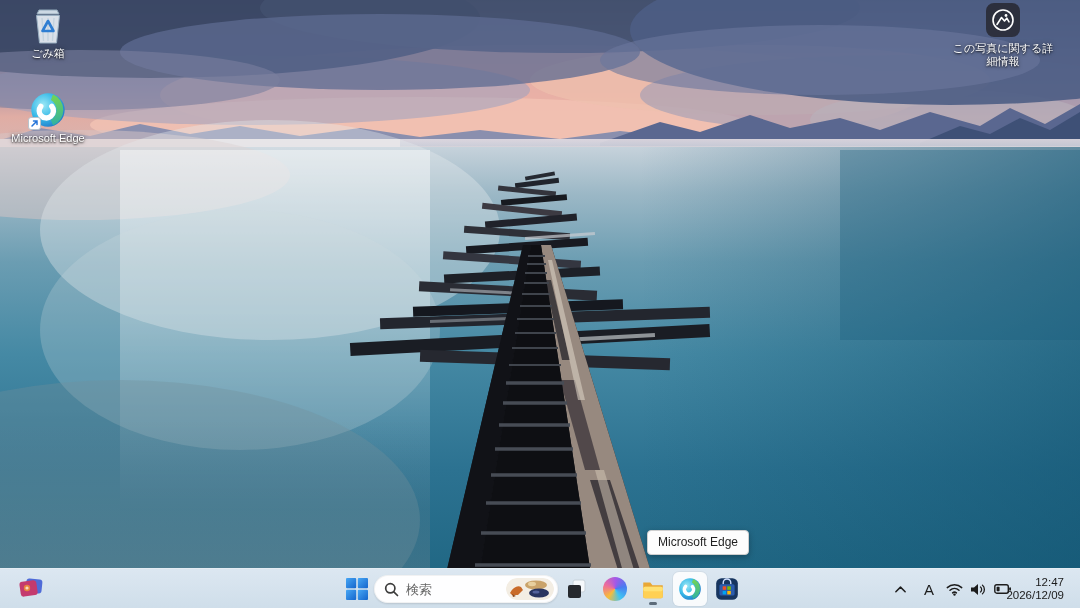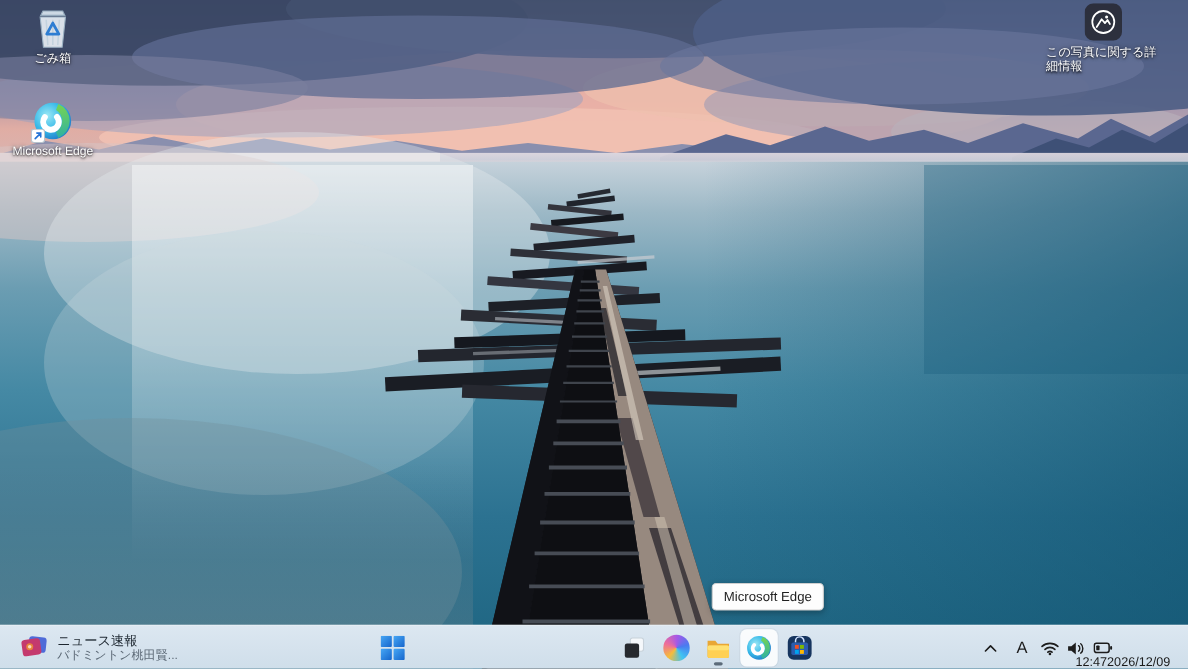--- a/index.html
+++ b/index.html
@@ -4,21 +4,21 @@
 <style>
   * { margin:0; padding:0; box-sizing:border-box; }
   html,body { width:1080px; height:608px; overflow:hidden; }
   body { position:relative; font-family:"Liberation Sans","DejaVu Sans",sans-serif; background:#2a7391; }
 
   .wallpaper { position:absolute; inset:0; }
 
   
   .desktop-icon { position:absolute; width:84px; display:flex; flex-direction:column; align-items:center; cursor:default; }
   .desktop-icon .dicon { width:40px; height:40px; display:flex; align-items:center; justify-content:center; }
-  .desktop-icon .dlabel { margin-top:2px; font-size:11px; line-height:13px; color:#fff; text-align:left;
+  .desktop-icon .dlabel { margin-top:2px; font-size:11px; line-height:13px; color:#fff; text-align:center;
       text-shadow:0 1px 2px rgba(0,0,0,.85), 0 0 4px rgba(0,0,0,.5); }
   .icon-recycle { left:6px; top:5px; }
   .icon-edge-sc { left:6px; top:90px; }
   .icon-spotlight { left:948px; top:0; width:110px; }
   .icon-spotlight .dlabel { width:104px; }
 
   
   .tooltip { position:absolute; left:647px; top:530px; background:#fdfdfd; border:1px solid #cfcfcf;
       border-radius:4px; padding:4px 10px 5px; font-size:12px; color:#1f1f1f;
       box-shadow:0 2px 6px rgba(0,0,0,.28); white-space:nowrap; }
@@ -43,23 +43,23 @@
       background:rgba(255,255,255,.96); box-shadow:0 1px 2px rgba(0,0,0,.12), inset 0 0 0 1px rgba(0,0,0,.05);
       display:flex; align-items:center; padding:0 4px 0 10px; cursor:pointer; }
   .search-pill input { flex:1; border:none; outline:none; background:transparent; font-size:13px;
       color:#3a3a3a; margin-left:7px; font-family:inherit; min-width:0; }
   .search-pill input::placeholder { color:#636363; opacity:1; }
   .search-highlight { width:48px; height:22px; border-radius:11px; overflow:hidden; flex-shrink:0; }
 
   .tray { position:absolute; top:0; height:40px; display:flex; align-items:center; }
   .tray-btn { height:32px; display:flex; align-items:center; justify-content:center; border-radius:5px; cursor:pointer; }
   .tray-ime { font-size:15px; color:#1c1c1c; width:22px; }
-  .clock { position:absolute; right:12px; top:0; height:40px; display:flex; flex-direction:row;
+  .clock { position:absolute; right:12px; top:0; height:40px; display:flex; flex-direction:column;
       justify-content:center; align-items:flex-end; line-height:13px; font-size:11.5px; color:#1b1b1b;
-      padding:0 4px; border-radius:5px; cursor:pointer; }
+      padding:16px 4px; border-radius:5px; cursor:pointer; }
 </style>
 </head>
 <body>
 
 <svg class="wallpaper" viewBox="0 0 1080 608" preserveAspectRatio="none">
   <defs>
     <linearGradient id="skyG" x1="0" y1="0" x2="0" y2="1">
       <stop offset="0" stop-color="#4d5874"></stop>
         <stop offset="0.32" stop-color="#7e7f9e"></stop>
       <stop offset="0.58" stop-color="#b295a4"></stop>
@@ -240,35 +240,49 @@
 
 <div class="taskbar">
 
   <div class="widget">
     <svg width="26" height="24" viewBox="0 0 26 24">
       <rect x="8" y="2" width="16" height="14" rx="3" transform="rotate(6 16 9)" fill="#4f6bd8"></rect>
       <rect x="2" y="4" width="17" height="15" rx="3" transform="rotate(-8 10 11)" fill="#c43a6e"></rect>
       <circle cx="9" cy="11" r="3.2" fill="#e8833c"></circle>
       <circle cx="9" cy="11" r="1.6" fill="#f7d9c0"></circle>
     </svg>
-    <div class="widget-text">
-      <span class="widget-title">ニュース速報</span>
-      <span class="widget-sub">バドミントン桃田賢...</span>
-    </div>
   </div>
 
   <div class="tb-btn" style="left:340px">
     <svg width="22" height="22" viewBox="0 0 22 22">
       <rect x="0" y="0" width="10.2" height="10.2" rx="1" fill="url(#winG)"></rect>
       <rect x="11.8" y="0" width="10.2" height="10.2" rx="1" fill="url(#winG)"></rect>
       <rect x="0" y="11.8" width="10.2" height="10.2" rx="1" fill="url(#winG)"></rect>
       <rect x="11.8" y="11.8" width="10.2" height="10.2" rx="1" fill="url(#winG)"></rect>
     </svg>
   </div>
 
+  <div class="search-pill">
+    <svg width="15" height="15" viewBox="0 0 15 15">
+      <circle cx="6.3" cy="6.3" r="4.6" fill="none" stroke="#3c3c3c" stroke-width="1.7"></circle>
+      <path d="M9.8 9.8 L13.5 13.5" stroke="#3c3c3c" stroke-width="1.7" stroke-linecap="round"></path>
+    </svg>
+    <input readonly="" placeholder="検索" style="">
+    <div class="search-highlight">
+      <svg width="48" height="22" viewBox="0 0 48 22">
+        <rect width="48" height="22" rx="11" fill="#f3ede3"></rect>
+        <path d="M4 15 C7 9 12 7 15 9 L17 12 L12 17 L6 17 Z" fill="#c96a28"></path>
+        <path d="M6 16 L10 18 L7 19 Z" fill="#8a4416"></path>
+        <ellipse cx="30" cy="7" rx="11" ry="4.5" fill="#caa36a"></ellipse>
+        <ellipse cx="26" cy="6" rx="4" ry="2.2" fill="#e8cf9e"></ellipse>
+        <ellipse cx="33" cy="15" rx="10" ry="4.5" fill="#2a3560"></ellipse>
+        <ellipse cx="30" cy="14" rx="3.5" ry="1.6" fill="#55639c"></ellipse>
+      </svg>
+    </div>
+  </div>
 
   <div class="tb-btn" style="left:560px">
     <svg width="24" height="24" viewBox="0 0 48 48">
       <rect x="16" y="6" width="24" height="24" rx="4" fill="#f5f8fb" stroke="#c8d2da" stroke-width="2"></rect>
       <rect x="6" y="16" width="26" height="26" rx="4" fill="#26292e"></rect>
     </svg>
   </div>
 
   <div class="tb-btn" style="left:598px">
     <div style="width:24px;height:24px;border-radius:50%;

